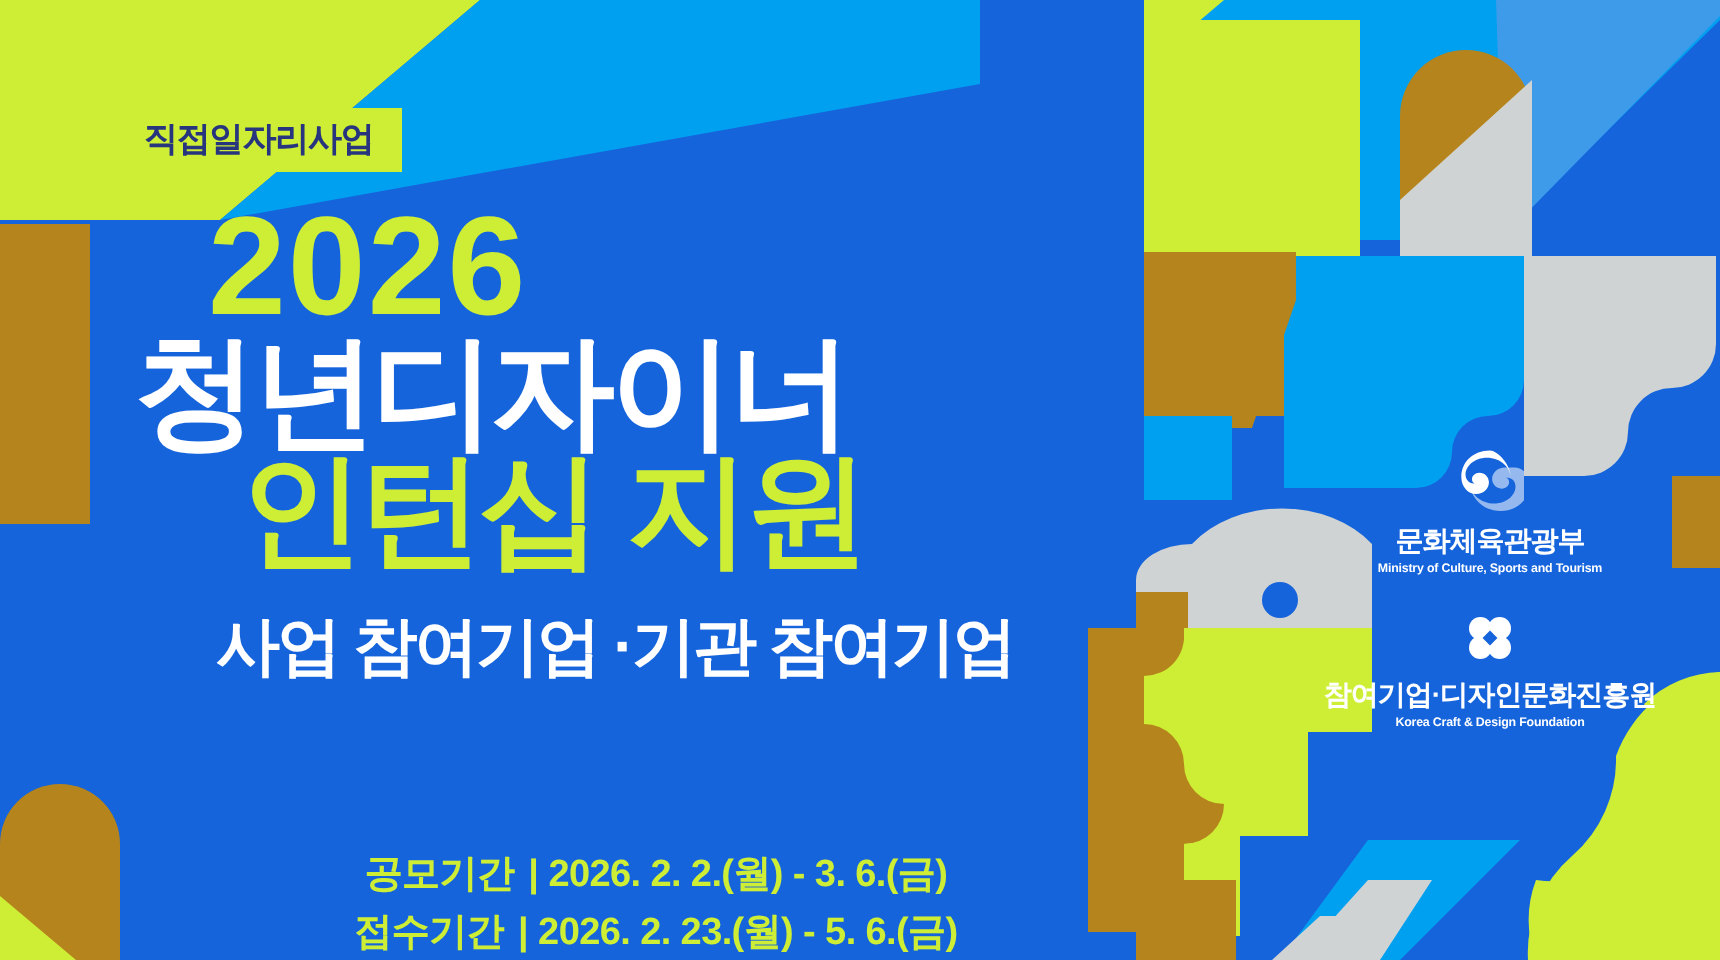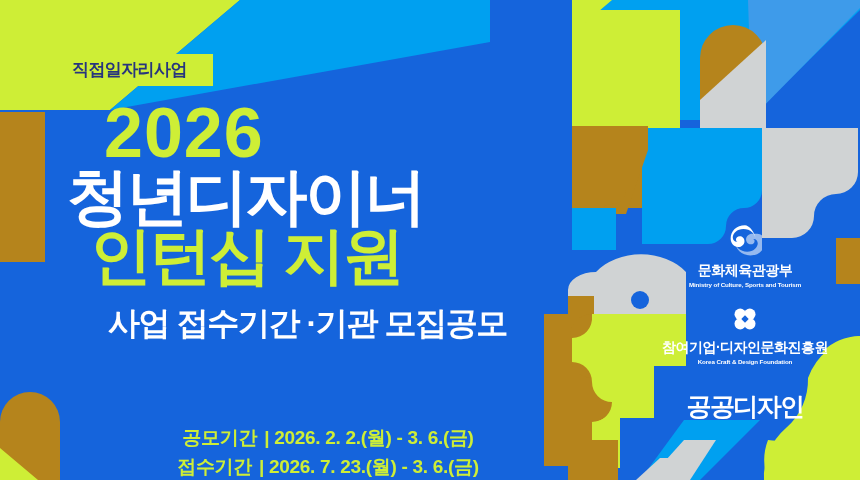--- a/index.html
+++ b/index.html
@@ -30,21 +30,21 @@
   
   .badge {
     position: absolute;
     left: 58px;
     top: 54px;
     background: #CEEE36;
     color: #27357E;
     font-size: 17px;
     font-weight: bold;
     letter-spacing: -0.6px;
-    padding: 7px 26px 8px 14px;
+    padding: 7px 14px 8px 14px;
     line-height: 1;
     white-space: nowrap;
   }
 
   
   .headline {
     position: absolute;
     left: 0;
     top: 100px;
     width: 600px;
@@ -61,21 +61,21 @@
   .line-main {
     padding-left: 67px;
     color: #FFFFFF;
     font-size: 62px;
     font-weight: bold;
     line-height: 1.02;
     letter-spacing: -2.5px;
     margin-top: -2px;
   }
   .line-sub {
-    padding-left: 90px;
+    padding-left: 120px;
     color: #CEEE36;
     font-size: 62px;
     font-weight: bold;
     line-height: 1.02;
     letter-spacing: -2.5px;
     margin-top: -4px;
   }
   .tagline {
     padding-left: 108px;
     color: #FFFFFF;
@@ -237,29 +237,29 @@
     <polygon points="0,448 38,480 0,480" fill="#CEEE36"></polygon>
     <polygon points="0,452 28,480 0,480" fill="#CEEE36"></polygon>
   </svg>
 
   <div class="badge">직접일자리사업</div>
 
   <div class="headline">
     <div class="line-year">2026</div>
     <div class="line-main">청년디자이너</div>
     <div class="line-sub">인턴십 지원</div>
-    <div class="tagline">사업 접수기간 ·기관 모집공모</div>
+    <div class="tagline">사업 참여기업 ·기관 참여기업</div>
   </div>
 
   <div class="dates">
     <div class="date-row">
       <span class="dlabel">공모기간</span><span class="dbar">|</span><span>2026. 2. 2.(월) - 3. 6.(금)</span>
     </div>
     <div class="date-row">
-      <span class="dlabel">접수기간</span><span class="dbar">|</span><span>2026. 7. 23.(월) - 3. 6.(금)</span>
+      <span class="dlabel">접수기간</span><span class="dbar">|</span><span>2026. 2. 23.(월) - 5. 6.(금)</span>
     </div>
   </div>
 
   <div class="logos">
 
     <div class="logo-block">
       <svg class="logo-mark" width="34" height="34" viewBox="0 0 64 64">
         <path d="M32 6 C16 6 5 17 5 31 c0 9 6 16 14 16 c7 0 12 -5 12 -11
                  c0 -5 -4 -9 -9 -9 c-4 0 -7 3 -7 6 c0 2 1 4 3 4
                  c-5 1 -9 -3 -9 -8 c0 -8 8 -16 20 -16 c13 0 23 9 23 21
@@ -278,16 +278,15 @@
         <circle cx="21" cy="21" r="13" fill="#FFFFFF"></circle>
         <circle cx="43" cy="21" r="13" fill="#FFFFFF"></circle>
         <circle cx="21" cy="43" r="13" fill="#FFFFFF"></circle>
         <circle cx="43" cy="43" r="13" fill="#FFFFFF"></circle>
         <rect x="26" y="26" width="12" height="12" fill="#1564DC" transform="rotate(45 32 32)"></rect>
       </svg>
       <div class="logo-ko">참여기업·디자인문화진흥원</div>
       <div class="logo-en">Korea Craft &amp; Design Foundation</div>
     </div>
 
-    <div class="logo-wordmark">공공디자인</div>
   </div>
 
 </div>
 
 </body></html>

